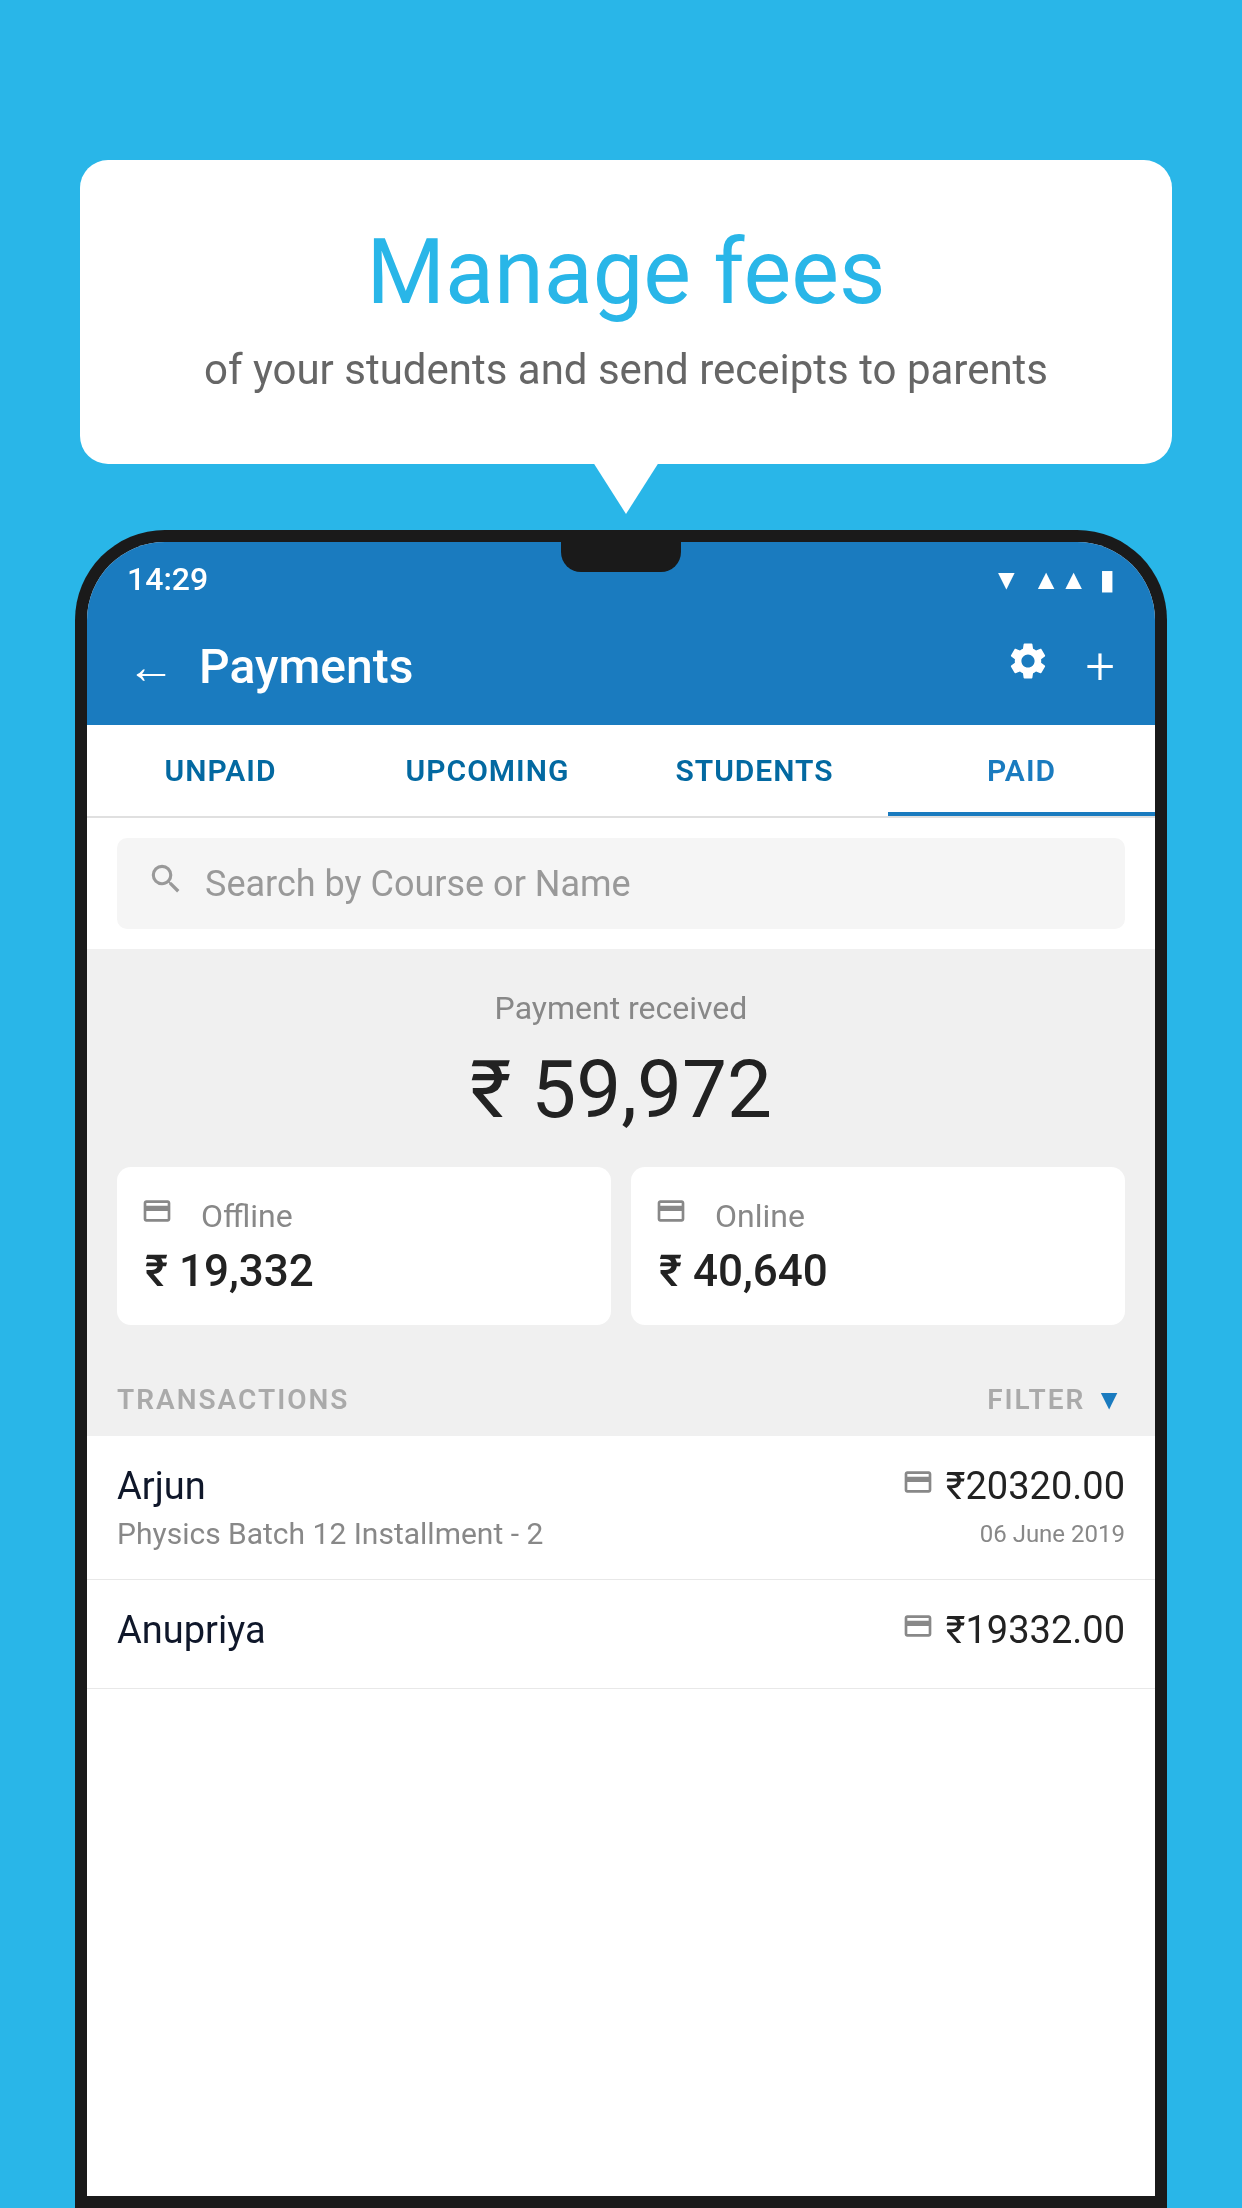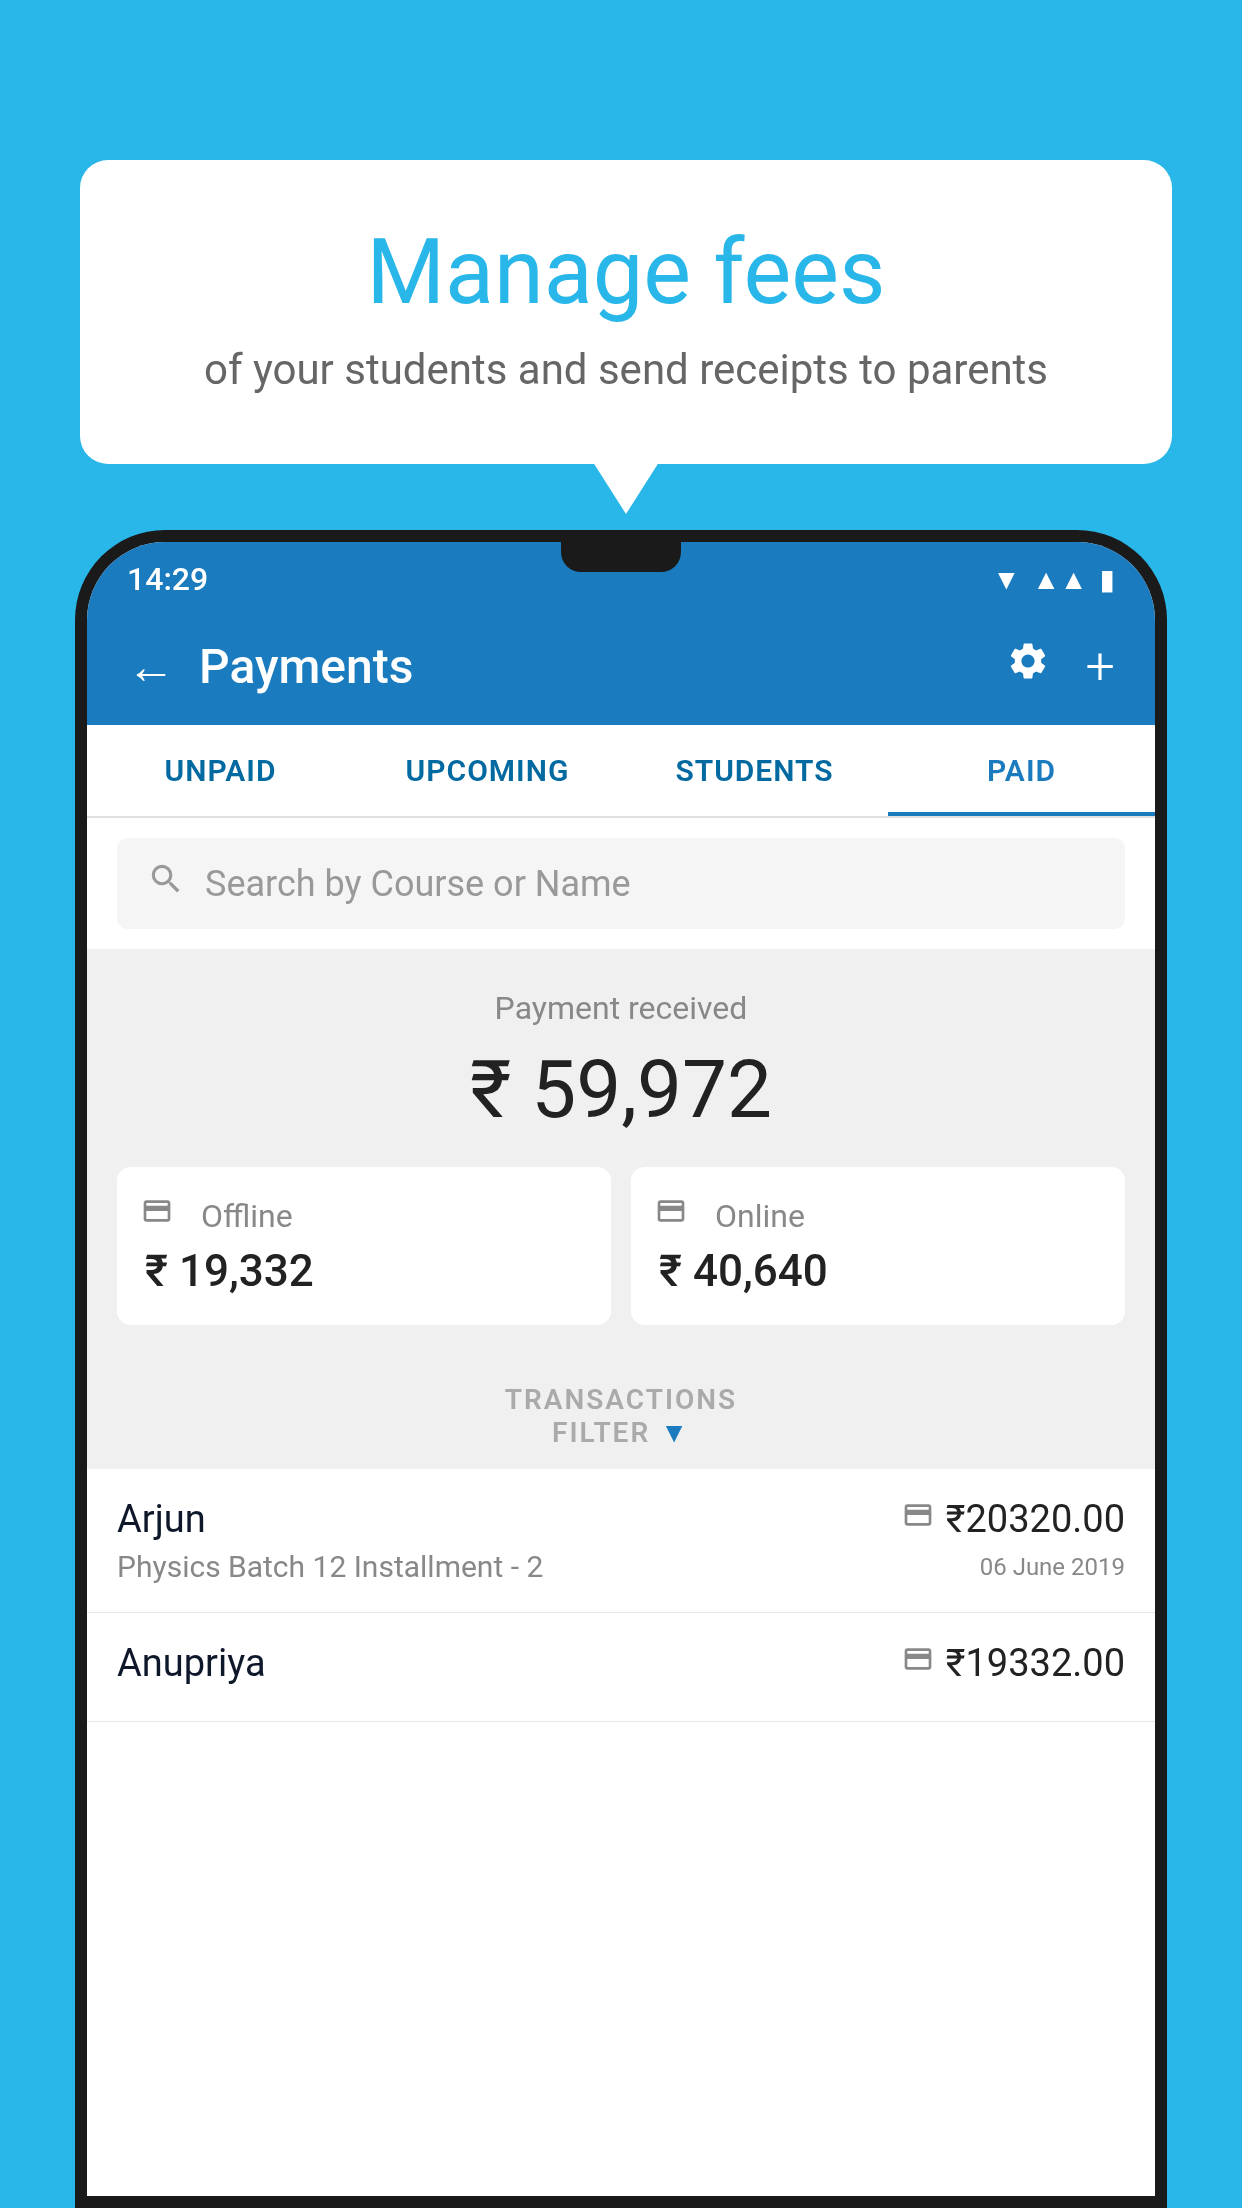--- a/index.html
+++ b/index.html
@@ -250,21 +250,20 @@
     }
 
     
     .transactions-header {
       display: flex;
       align-items: center;
       justify-content: space-between;
       padding: 28px 30px 20px;
       flex-shrink: 0;
       background: #f0f0f0;
-      flex-direction: column;
     }
     .transactions-label {
       font-size: 28px;
       color: #aaa;
       letter-spacing: 2px;
       font-weight: 600;
     }
     .filter-btn {
       display: flex;
       align-items: center;

